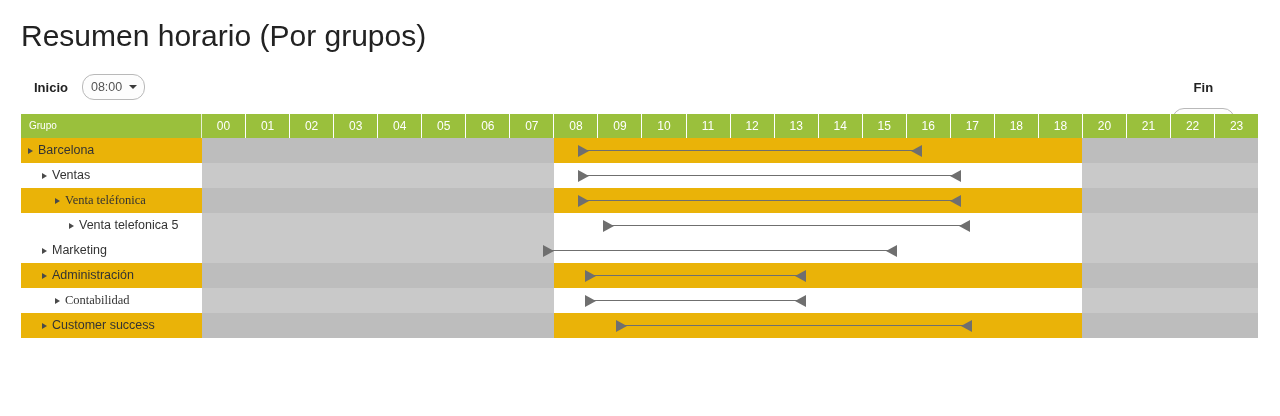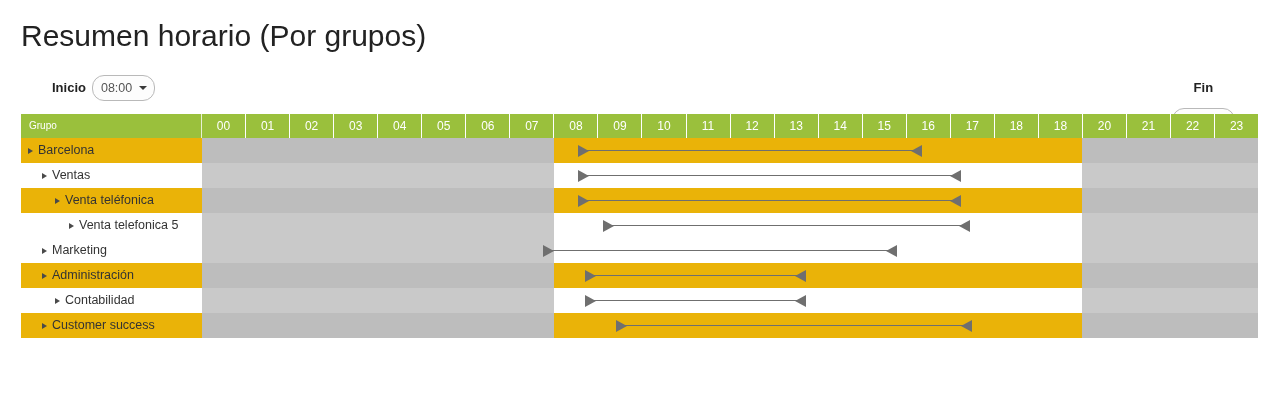--- a/index.html
+++ b/index.html
@@ -39,25 +39,24 @@
   
   .toolbar {
     position: absolute;
     left: 21px;
     top: 74px;
     width: 1237px;
     height: 30px;
   }
   .toolbar-left {
     position: absolute;
-    left: 31px;
+    left: 13px;
     top: 0;
     display: flex;
-    align-items: center;
-    gap: 6px;
+    gap: 14px;
   }
   .toolbar-right {
     position: absolute;
     right: 23px;
     top: 0;
     display: flex;
     align-items: center;
     gap: 6px;
     flex-direction: column;
   }
@@ -158,21 +157,21 @@
     width: 0;
     height: 0;
     border-top: 3.5px solid transparent;
     border-bottom: 3.5px solid transparent;
     border-left: 5px solid #4a4a4a;
     margin-right: 5px;
     flex: 0 0 auto;
   }
   .lvl0 { padding-left: 7px; }
   .lvl1 { padding-left: 21px; }
-  .lvl2 { padding-left: 34px; }
+  .lvl2 { padding-left: 34px; font-family: Liberation Serif, serif; }
   .lvl3 { padding-left: 48px; }
 
   .cell-track {
     flex: 1 1 auto;
     position: relative;
     overflow: hidden;
   }
   .shade {
     position: absolute;
     top: 0;

